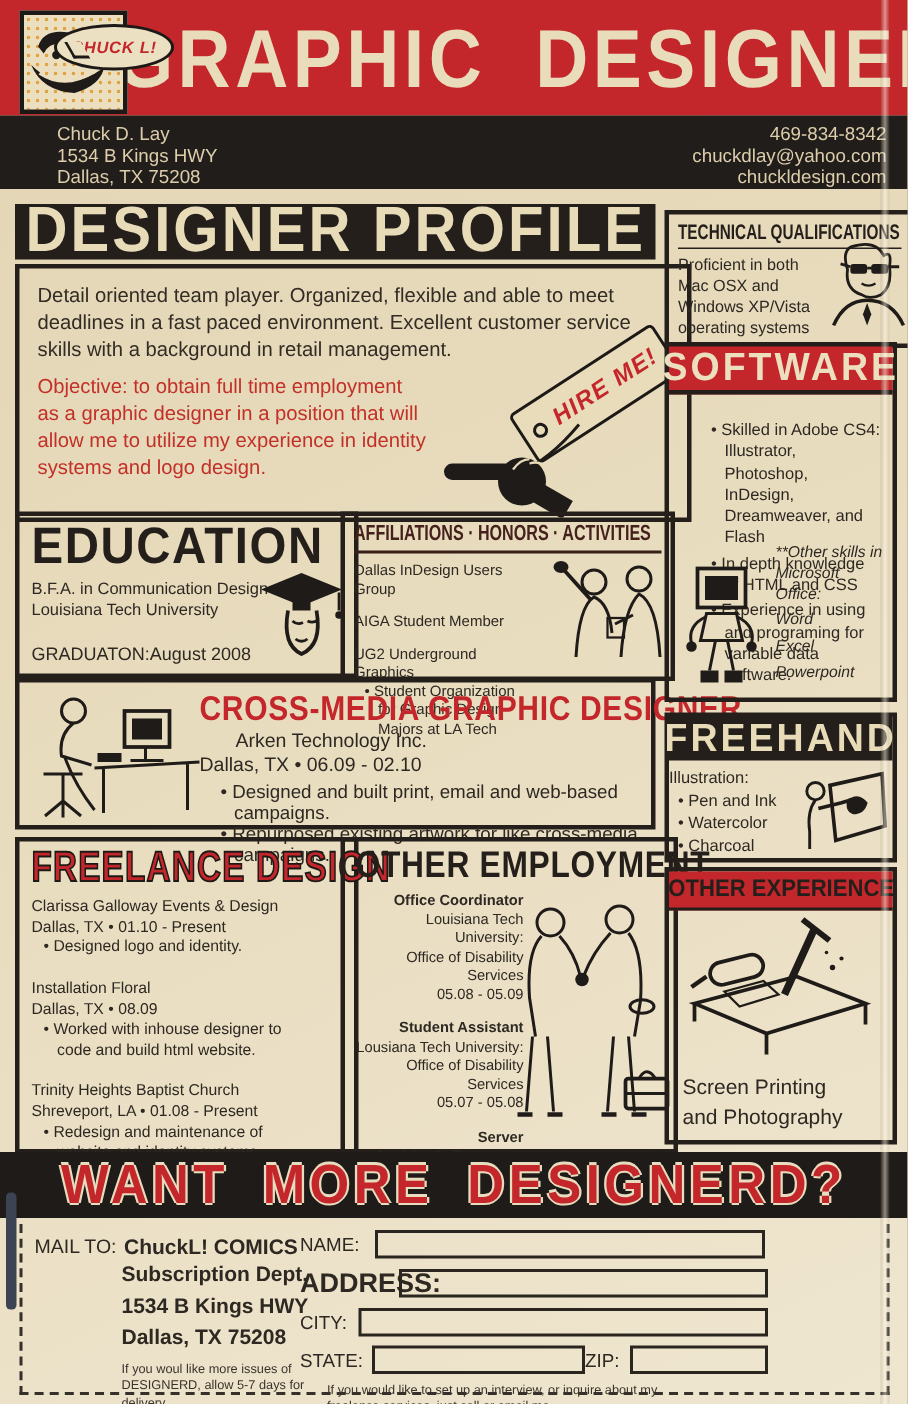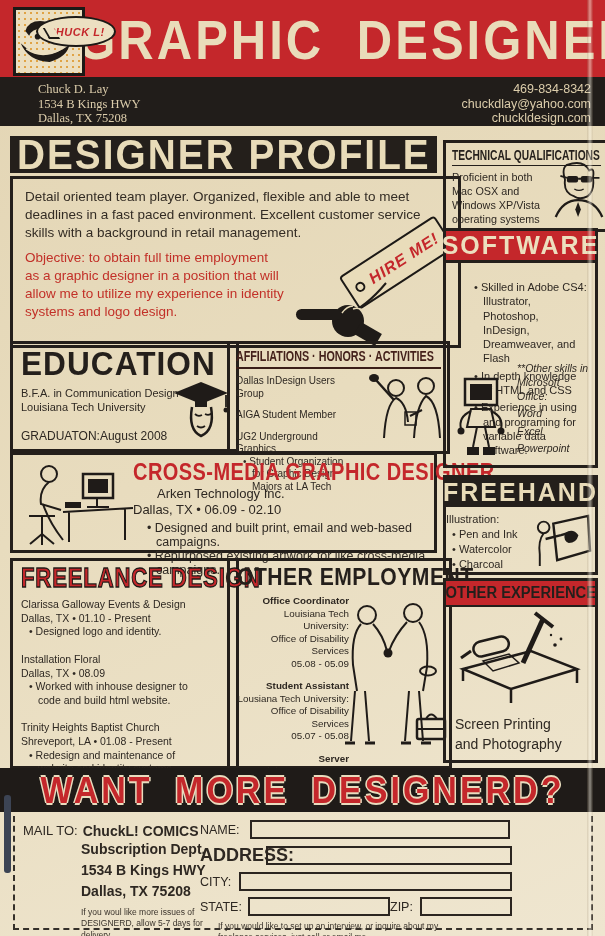--- a/index.html
+++ b/index.html
@@ -41,21 +41,21 @@
         <path d="M11 41 Q29 53 50 40" stroke="#ecdfc0" stroke-width="2" fill="none"></path>
       </svg>
   </div>
   <div class="abs" style="left:36px;top:16px;width:76px;height:27px;background:#ece0c2;border:2.5px solid #1c1916;border-radius:50%;
               display:flex;align-items:center;justify-content:center;z-index:3;">
       <span style="color:#c4272b;font-weight:bold;font-style:italic;font-size:11px;letter-spacing:.5px;">CHUCK L!</span>
   </div>
   <div class="abs" style="left:46px;top:28px;width:9px;height:9px;background:#ece0c2;border-left:2.5px solid #1c1916;border-bottom:2.5px solid #1c1916;transform:skewX(30deg);z-index:3;"></div>
 
   <div class="abs" style="left:0;top:77px;width:605px;height:49px;background:#211d1a;"></div>
-  <div class="abs" style="left:38px;top:82px;font-size:12.5px;line-height:14.5px;color:#dccdab;font-family:Liberation Serif, serif;">
+  <div class="abs" style="left:38px;top:82px;font-size:12.5px;line-height:14.5px;color:#dccdab;">
       <div>Chuck D. Lay</div>
       <div>1534 B Kings HWY</div>
       <div>Dallas, TX 75208</div>
   </div>
   <div class="abs" style="right:14px;top:82px;font-size:12.5px;line-height:14.5px;color:#dccdab;text-align:right;">
       <div>469-834-8342</div>
       <div>chuckdlay@yahoo.com</div>
       <div>chuckldesign.com</div>
   </div>
 

